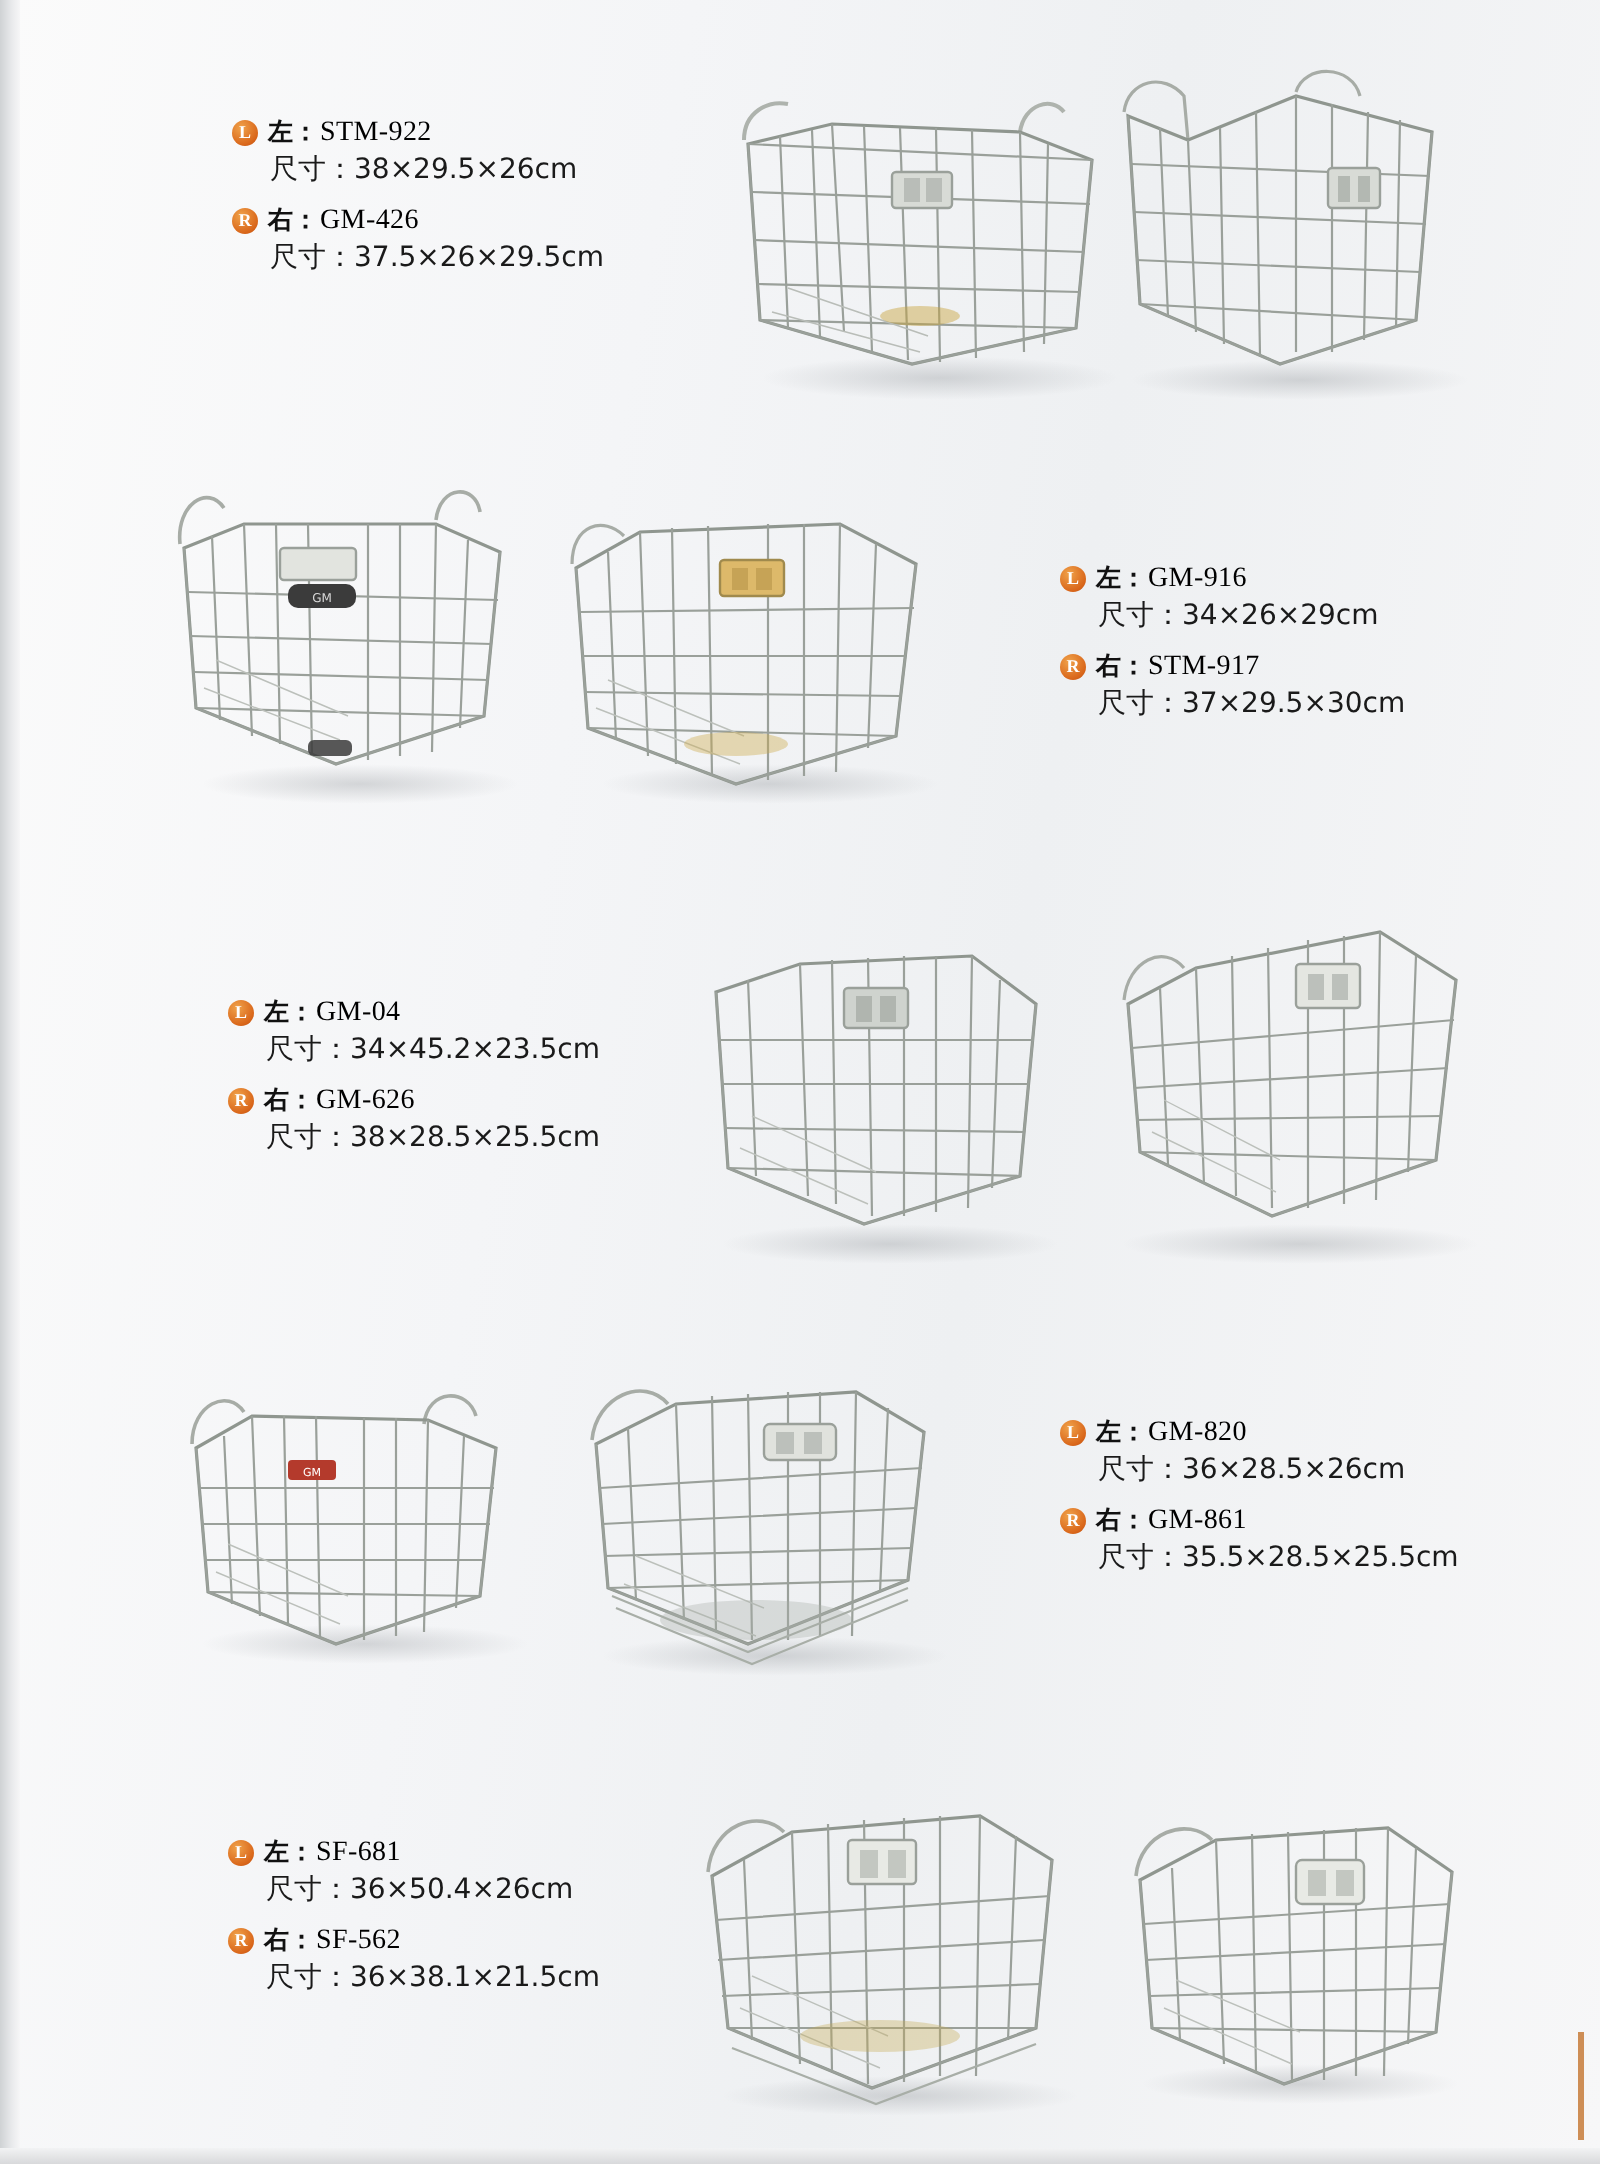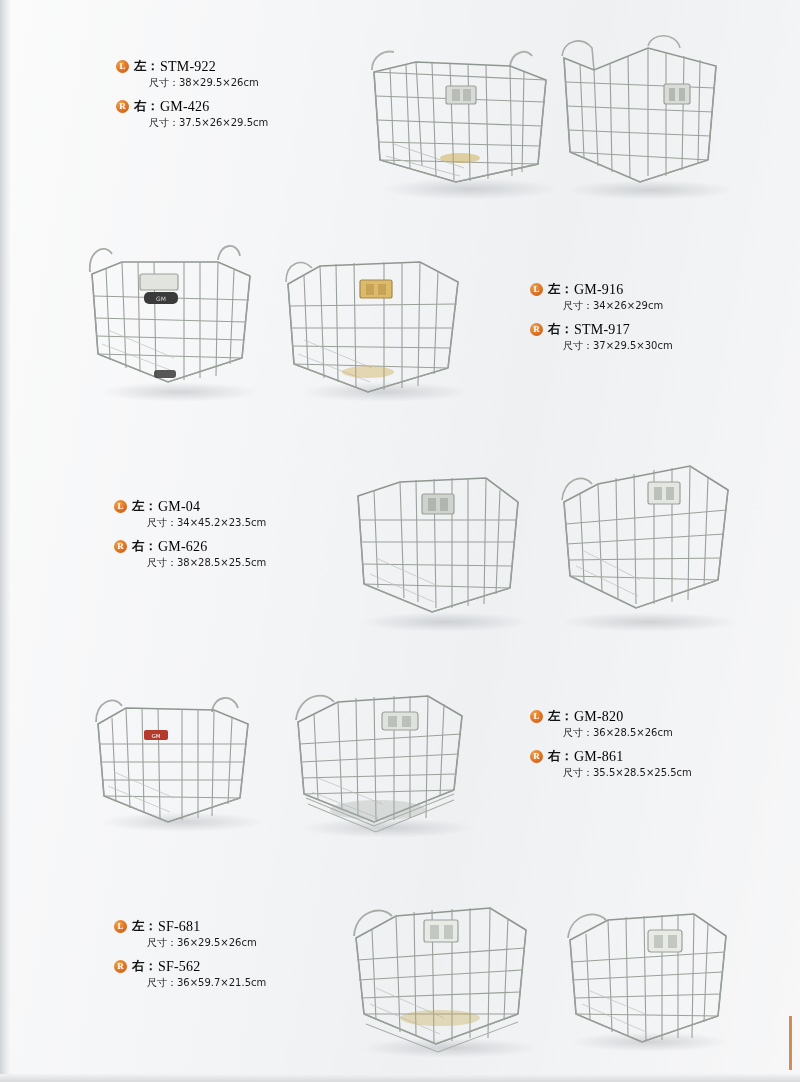--- a/index.html
+++ b/index.html
@@ -73,23 +73,23 @@
     font-family: "DejaVu Sans", sans-serif;
   }
   .cap-code {
     font-size: 14px;
     font-weight: normal;
     color: #000;
     letter-spacing: .2px;
     font-family: "Liberation Serif", serif;
   }
   .cap-dim {
-    font-size: 10px;
+    font-size: 14px;
     color: #1a1a1a;
-    margin: 0 0 8px 33px;
+    margin: 0 0 8px 19px;
     font-family: "DejaVu Sans", sans-serif;
   }
   .cap-group + .cap-group { margin-top: 2px; }
 
   
   .basket {
     position: absolute;
   }
   .basket svg { display: block; }
   .shadow {
@@ -339,29 +339,29 @@
     </div>
   </div>
 
   <div class="caption" style="left:114px; top:918px;">
     <div class="cap-group">
       <div class="cap-row">
         <span class="cap-badge">L</span>
         <span class="cap-side">左：</span>
         <span class="cap-code">SF-681</span>
       </div>
-      <div class="cap-dim"><span>尺寸：</span><span>36×29.5×26cm</span></div>
+      <div class="cap-dim"><span>尺寸：</span><span>36×50.4×26cm</span></div>
     </div>
     <div class="cap-group">
       <div class="cap-row">
         <span class="cap-badge">R</span>
         <span class="cap-side">右：</span>
         <span class="cap-code">SF-562</span>
       </div>
-      <div class="cap-dim"><span>尺寸：</span><span>36×59.7×21.5cm</span></div>
+      <div class="cap-dim"><span>尺寸：</span><span>36×38.1×21.5cm</span></div>
     </div>
   </div>
 
   <div class="shadow" style="left:360px; top:1038px; width:180px; height:20px;"></div>
   <div class="basket" style="left:340px; top:886px;">
     <svg width="200" height="170" viewBox="0 0 200 170">
       <g fill="none" stroke="#9aa09a" stroke-width="1.1">
         <path d="M14 50 C16 26, 40 18, 52 30" stroke="#a7aca6" stroke-width="1.8"></path>
         <path d="M16 52 L56 30 L150 22 L186 44 L178 128 L96 158 L24 128 Z" stroke="#8f968f" stroke-width="1.6"></path>
         <path d="M16 52 L24 128 M56 30 L60 146 M150 22 L148 152 M186 44 L178 128"></path>

